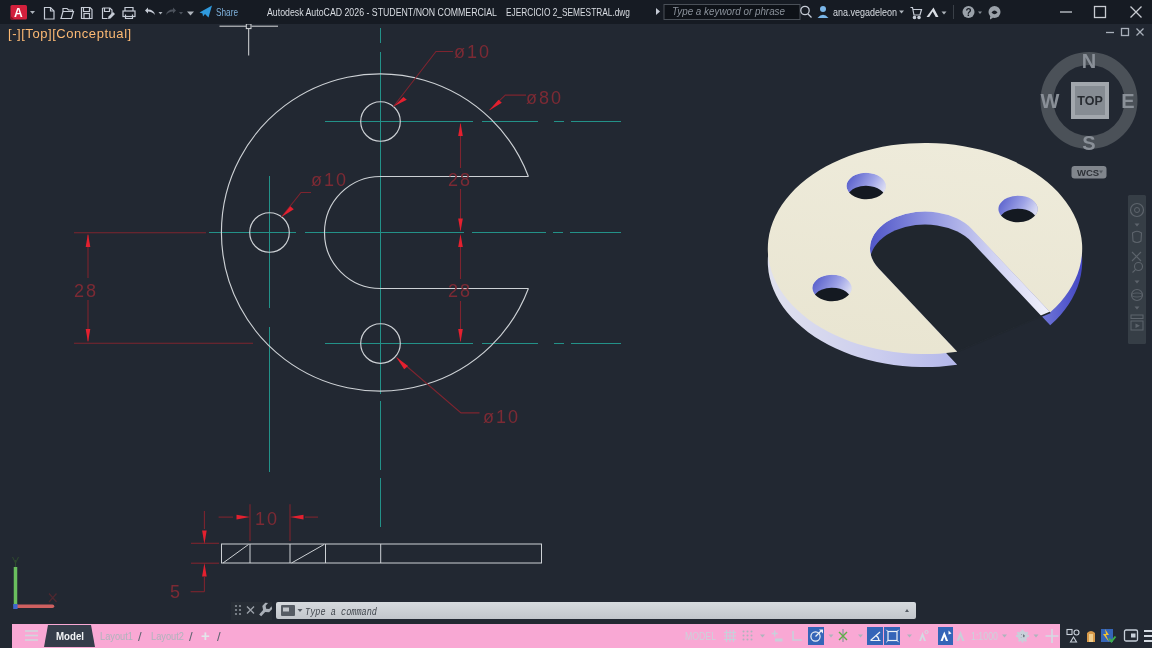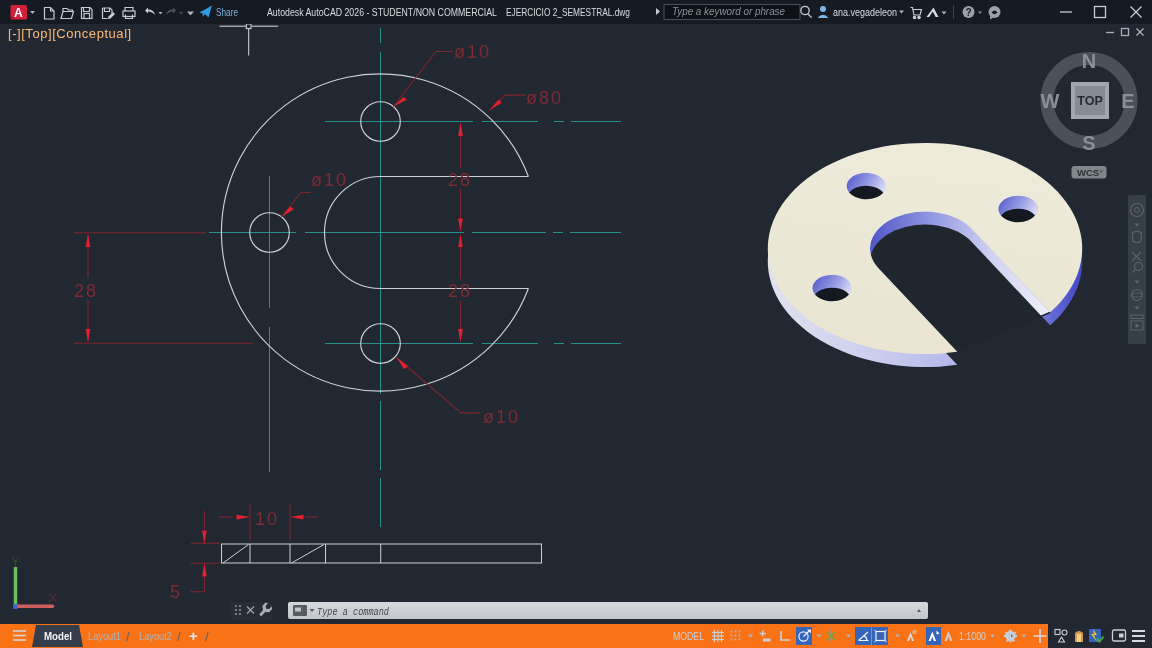--- a/index.html
+++ b/index.html
@@ -1,19 +1,19 @@
 <!DOCTYPE html>
 <html><head>
 <meta charset="utf-8">
 <style>
 html,body{margin:0;padding:0;background:#11151b;}
 *{box-sizing:border-box;}
 #app{position:relative;width:1152px;height:648px;overflow:hidden;font-family:"Liberation Sans",sans-serif;background:#222832;}
 #title{position:absolute;top:0;left:0;width:1152px;height:24px;background:#161b23;}
-#status{position:absolute;top:624px;left:0;width:1048px;height:24px;background:#f97316;}
+#status{position:absolute;top:624px;left:12px;width:1048px;height:24px;background:#f9a8d4;}
 #cv{position:absolute;top:0;left:0;}
 .abs{position:absolute;}
 </style>
 </head>
 <body>
 <div id="app">
 
 <svg id="cv" width="1152" height="648">
 <defs>
 <linearGradient id="rimG" gradientUnits="userSpaceOnUse" x1="770" y1="0" x2="1090" y2="0" gradientTransform="rotate(-57.7) scale(0.254453,0.378788) translate(-925,-261.5)">
@@ -331,21 +331,21 @@
 <path d="M 991.5 12.5 q 3 -4 6 0 q -3 3.5 -6 0 z" fill="#161b23"></path>
 
 <line x1="1060" y1="12" x2="1072" y2="12" stroke="#c8ccd2" stroke-width="1.3"></line>
 <rect x="1094.5" y="6.5" width="11" height="11" fill="none" stroke="#c8ccd2" stroke-width="1.3"></rect>
 <path d="M 1130.5 6.5 l 11 11 M 1141.5 6.5 l -11 11" stroke="#c8ccd2" stroke-width="1.3"></path>
 </svg>
 </div>
 
 <div class="abs" style="left:8px;top:25.5px;font-size:13px;letter-spacing:0.55px;color:#fdba74;">[-][Top][Conceptual]</div>
 
-<div id="cmdfield" style="position:absolute;left:276px;top:602px;width:640px;height:17px;background:linear-gradient(#d6dade,#c2c6cb);border-radius:2px;margin-left:12px;">
+<div id="cmdfield" style="position:absolute;left:276px;top:602px;width:640px;height:17px;background:linear-gradient(#d6dade,#c2c6cb);border-radius:2px;">
 <svg class="abs" width="640" height="17" style="left:0;top:0">
 <rect x="5" y="3" width="14" height="11" rx="1" fill="#565c64"></rect>
 <rect x="7" y="5.5" width="6" height="4" fill="#c2c6cb"></rect>
 <path d="M 21.5 7 l 5 0 l -2.5 3 z" fill="#565c64"></path>
 <text x="29" y="12.5" font-size="10" font-style="italic" fill="#41464d" font-family="Liberation Mono, monospace" textLength="72" lengthAdjust="spacingAndGlyphs">Type a command</text>
 <path d="M 629 10 l 4 0 l -2 -3 z" fill="#565c64"></path>
 </svg>
 </div>
 
 <div id="status">

